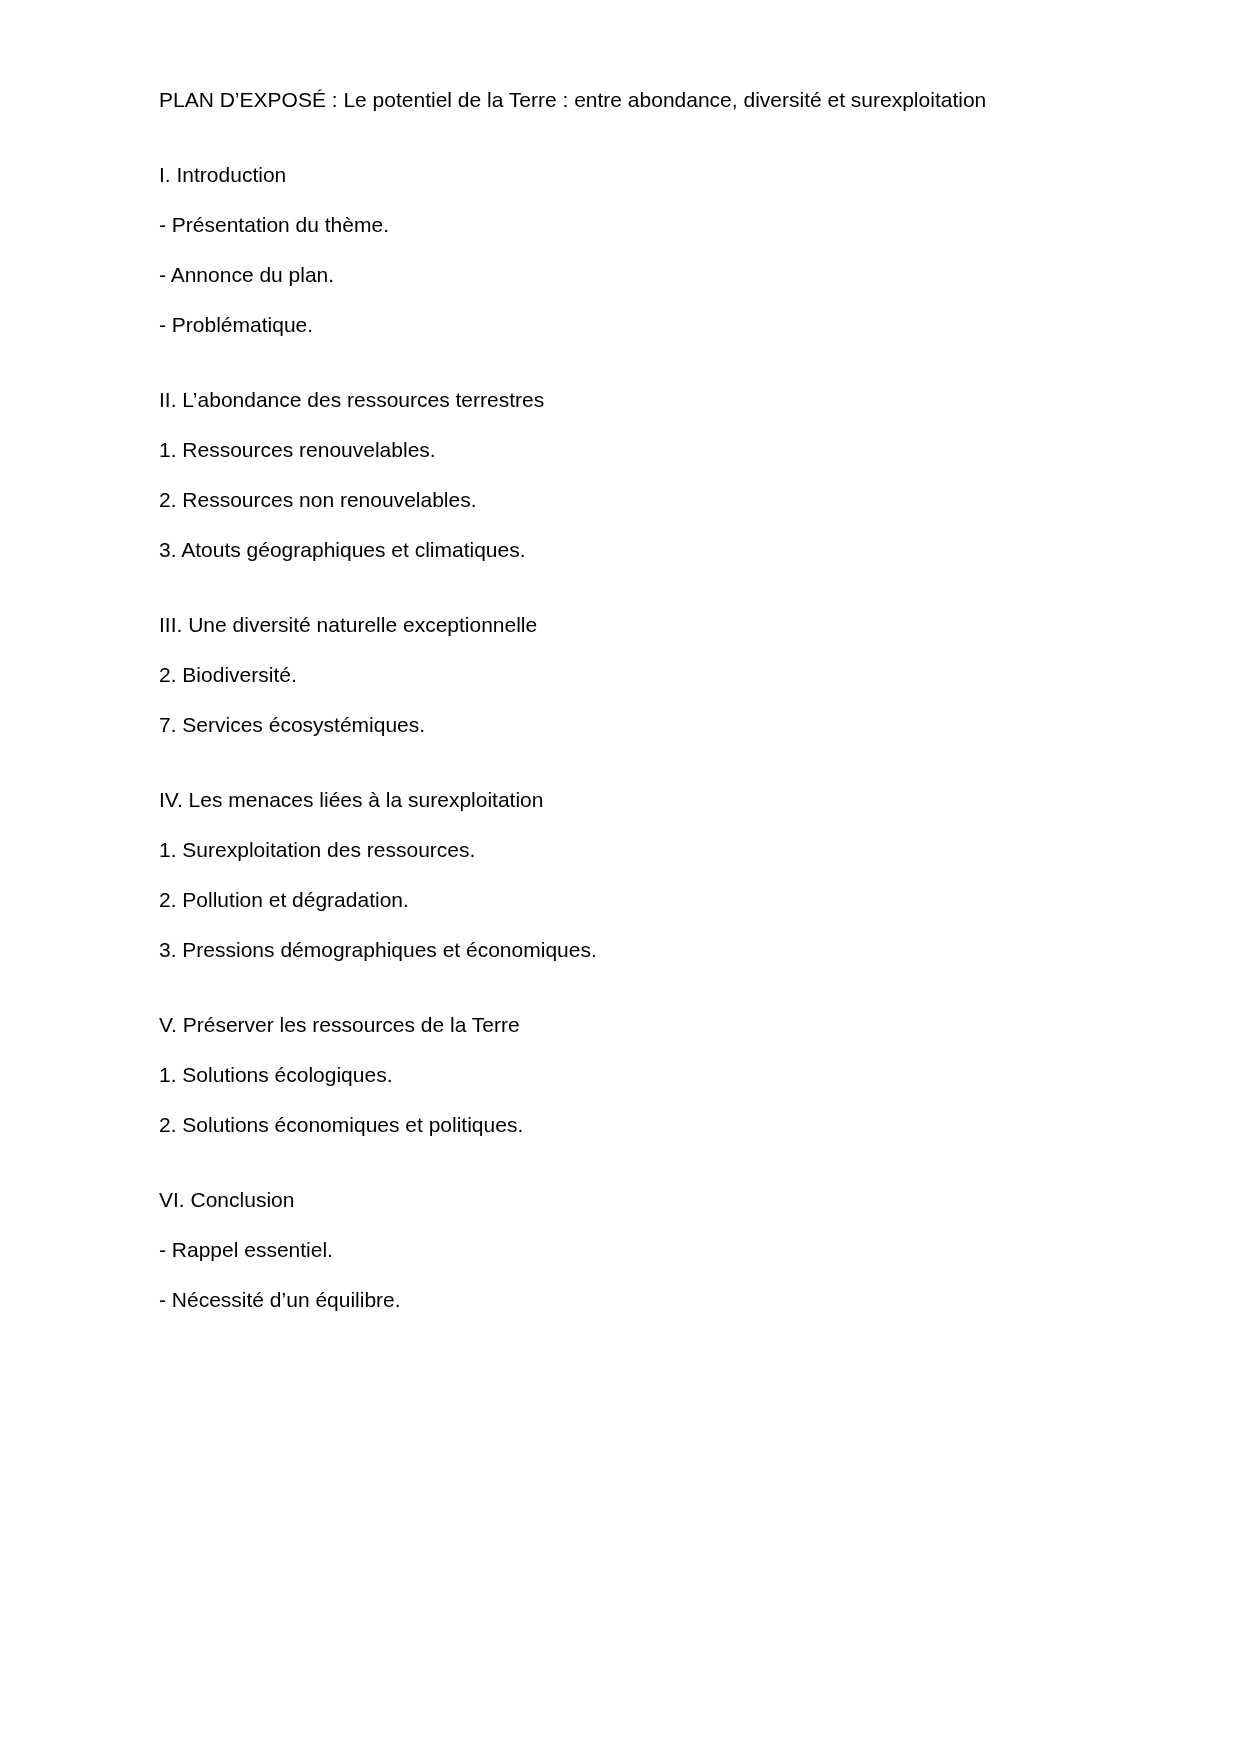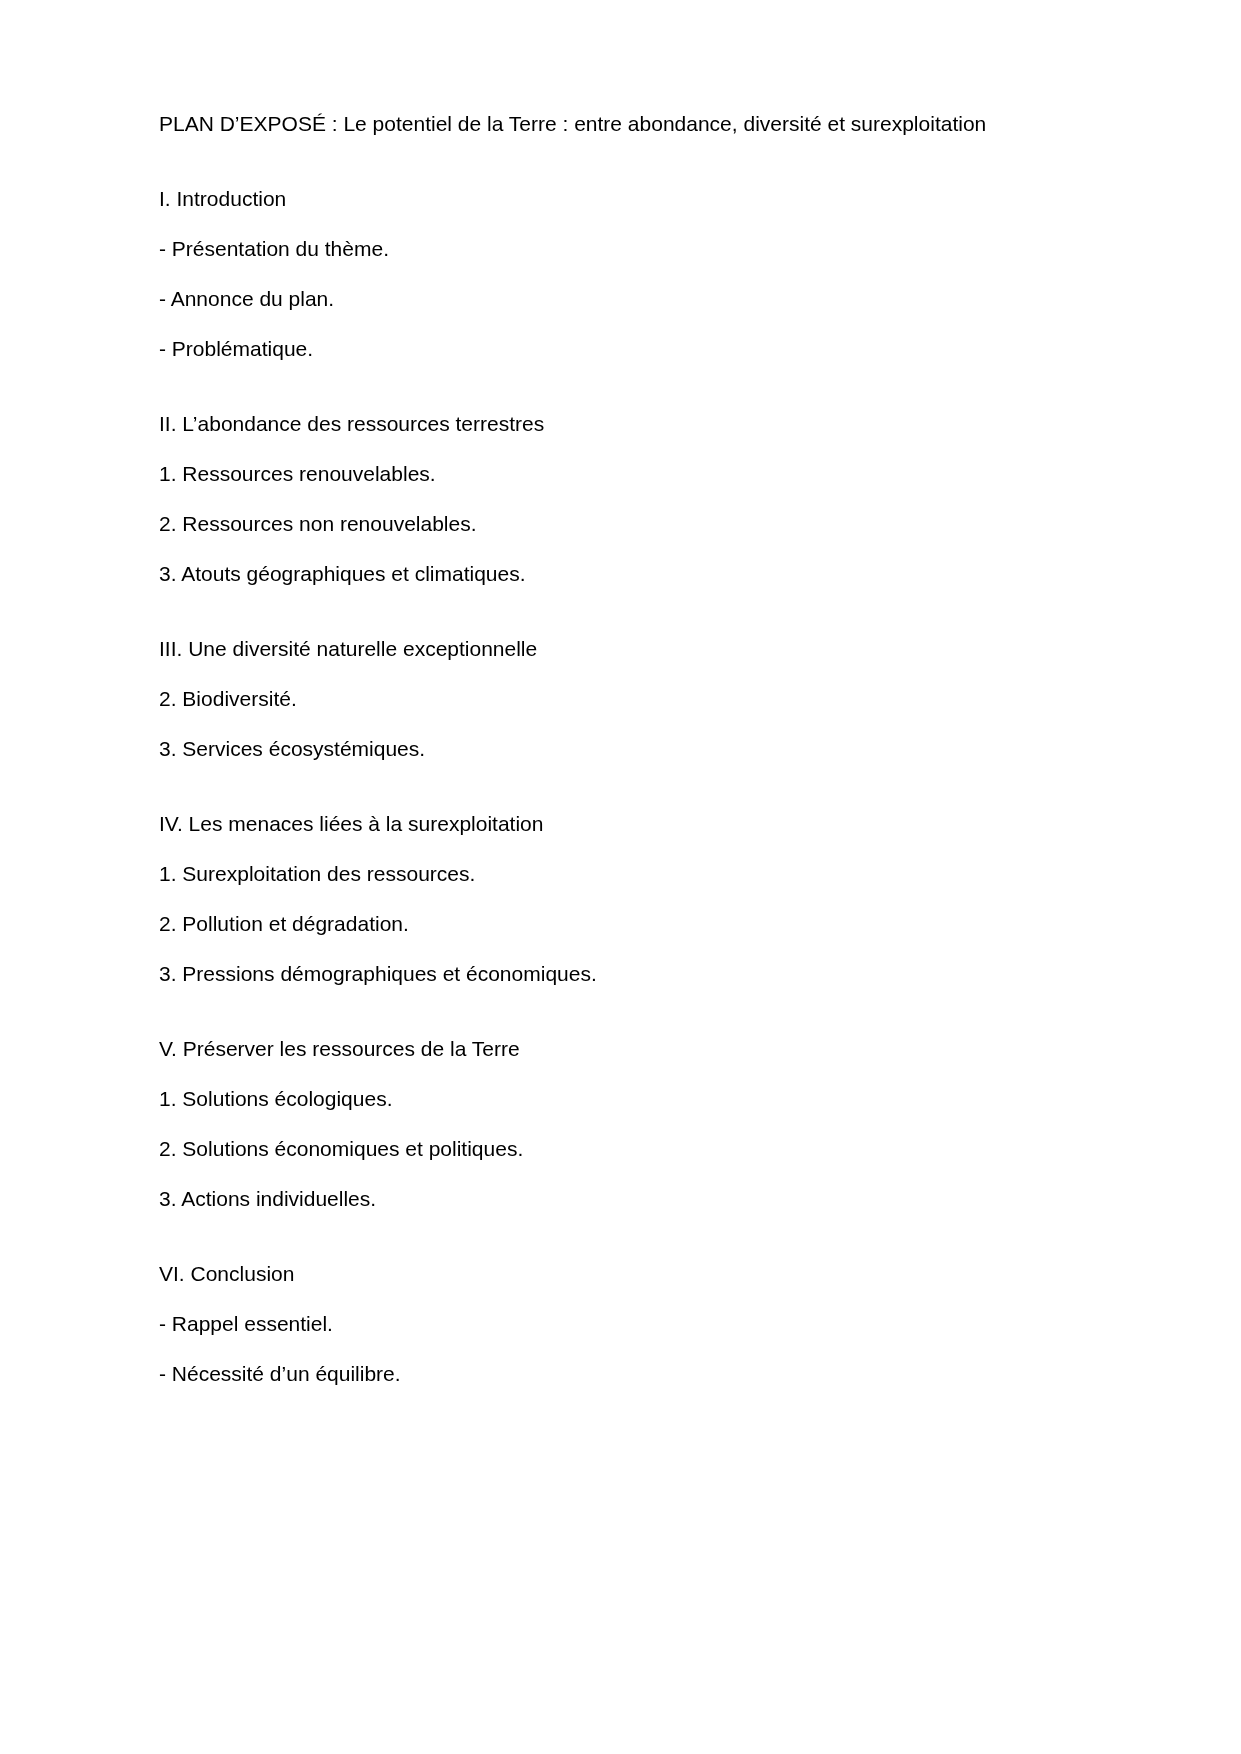--- a/index.html
+++ b/index.html
@@ -9,21 +9,21 @@
   }
   .page {
     position: relative;
     width: 1241px;
     height: 1754px;
     background: #ffffff;
     color: #000000;
     font-family: "Liberation Sans", "DejaVu Sans", sans-serif;
     font-size: 21px;
     box-sizing: border-box;
-    padding: 99px 110px 0 159px;
+    padding: 75px 110px 0 159px;
     overflow: hidden;
   }
   .line {
     margin: 0;
     line-height: 50px;
     white-space: nowrap;
     font-weight: 400;
   }
   .gap {
     height: 25px;
@@ -44,32 +44,31 @@
 
   <div class="gap"></div>
   <p class="line">II. L’abondance des ressources terrestres</p>
   <p class="line">1. Ressources renouvelables.</p>
   <p class="line">2. Ressources non renouvelables.</p>
   <p class="line">3. Atouts géographiques et climatiques.</p>
 
   <div class="gap"></div>
   <p class="line">III. Une diversité naturelle exceptionnelle</p>
   <p class="line">2. Biodiversité.</p>
-  <p class="line">3. Services écosystémiques.</p>
+  <p class="line">7. Services écosystémiques.</p>
 
   <div class="gap"></div>
   <p class="line">IV. Les menaces liées à la surexploitation</p>
   <p class="line">1. Surexploitation des ressources.</p>
   <p class="line">2. Pollution et dégradation.</p>
   <p class="line">3. Pressions démographiques et économiques.</p>
 
   <div class="gap"></div>
   <p class="line">V. Préserver les ressources de la Terre</p>
   <p class="line">1. Solutions écologiques.</p>
   <p class="line">2. Solutions économiques et politiques.</p>
-  <p class="line">3. Actions individuelles.</p>
 
   <div class="gap"></div>
   <p class="line">VI. Conclusion</p>
   <p class="line">- Rappel essentiel.</p>
   <p class="line">- Nécessité d’un équilibre.</p>
 
 </div>
 
 </body></html>

